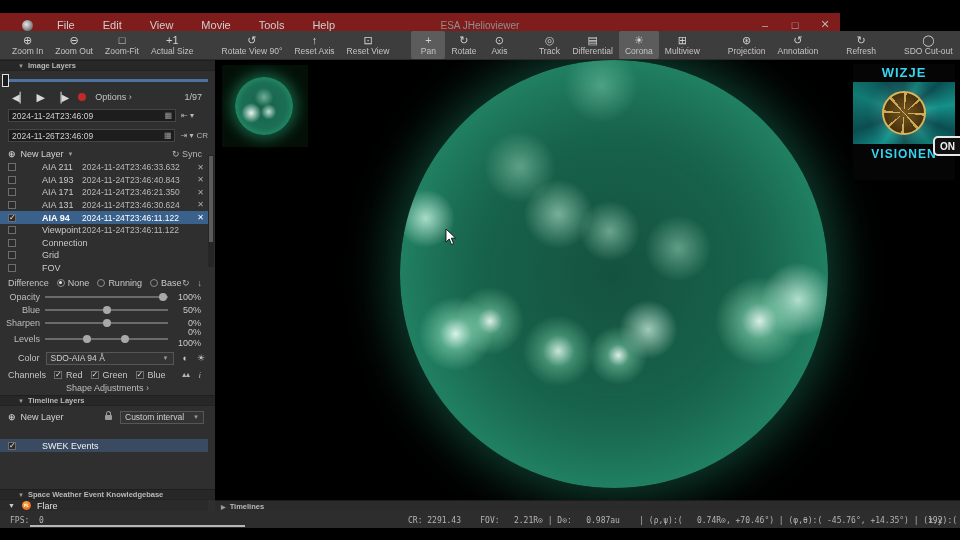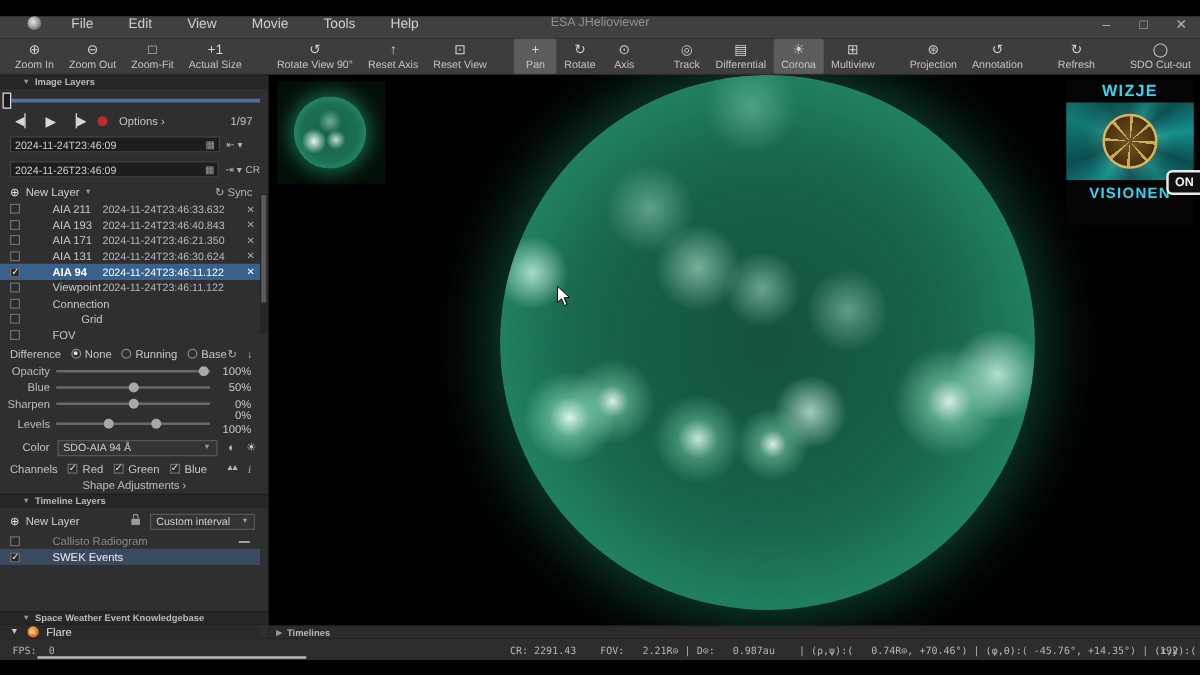--- a/index.html
+++ b/index.html
@@ -2,22 +2,22 @@
 <html><head>
 <meta charset="utf-8">
 <style>
   * { margin:0; padding:0; box-sizing:border-box; }
   html,body { width:960px; height:540px; background:#000; overflow:hidden;
     font-family:"Liberation Sans", sans-serif; color:#c8c8c8; }
   .abs { position:absolute; }
   #stage { position:relative; width:960px; height:540px; background:#000; }
 
   
-  #titlebar { left:0; top:13px; width:960px; height:18px; background:#404040;
-    display:flex; align-items:flex-start; font-size:11px; color:#cfcfcf; }
+  #titlebar { left:0; top:13px; width:840px; height:18px; background:#7f1d1d;
+    display:flex; align-items:flex-end; font-size:11px; color:#cfcfcf; }
   .appicon { width:11px; height:11px; border-radius:50%; margin:0 10px 0 22px;
     background:radial-gradient(circle at 40% 40%, #e8e8e8, #777 70%, #333); }
   .menu-item { padding:0 14px; }
   #win-title { position:absolute; left:0; width:960px; text-align:center; color:#8f8f8f; font-size:10px; pointer-events:none; }
   .winbtns { margin-left:auto; display:flex; align-items:center; gap:0; }
   .winbtn { width:30px; text-align:center; color:#b5b5b5; font-size:11px; }
 
   
   #toolbar { left:0; top:31px; width:960px; height:29px; background:#3d3d3d;
     display:flex; align-items:stretch; border-bottom:1px solid #2c2c2c; }
@@ -335,21 +335,21 @@
     </div>
     <div class="srow" style="top:164px; height:12.5px;">
       <span class="chk"></span>
       <span class="lname" style="margin-left:22px;">Viewpoint</span>
       <span class="lts">2024-11-24T23:46:11.122</span>
     </div>
     <div class="srow" style="top:176.5px; height:12.5px;">
       <span class="chk"></span>
       <span class="lname" style="margin-left:22px;">Connection</span>
     </div>
-    <div class="srow" style="top:189px; height:12.5px;text-align:right;">
+    <div class="srow" style="top:189px; height:12.5px;">
       <span class="chk"></span>
       <span class="lname" style="margin-left:22px;">Grid</span>
     </div>
     <div class="srow" style="top:201.5px; height:12.5px;">
       <span class="chk"></span>
       <span class="lname" style="margin-left:22px;">FOV</span>
     </div>
 
     <div id="side-scroll" class="abs"></div>
     <div id="side-thumb" class="abs"></div>
@@ -429,25 +429,20 @@
     </div>
     <div class="srow" style="top:349px; height:16px;">
       <span style="margin-left:8px; color:#e0e0e0;">⊕</span>
       <span style="margin-left:5px; color:#d2d2d2;">New Layer</span>
       <span class="locki" style="margin-left:auto;"></span>
       <span class="dropdown" style="width:84px; margin:0 4px 0 8px;">
         <span>Custom interval</span>
         <span class="dd-arrow">▼</span>
       </span>
     </div>
-    <div class="srow" style="top:367px; height:12px;">
-      <span class="chk"></span>
-      <span style="margin-left:22px; color:#8a8a8a;">Callisto Radiogram</span>
-      <span style="margin-left:auto; margin-right:8px; color:#e8e8e8; font-weight:bold;">—</span>
-    </div>
     <div class="srow" style="top:379px; height:13px; background:#394a61;">
       <span class="chk on"></span>
       <span style="margin-left:22px; color:#f0f0f0;">SWEK Events</span>
     </div>
 
     <div class="secheader" style="top:429px;">
       <span class="caret">▼</span>
       <span>Space Weather Event Knowledgebase</span>
     </div>
     <div class="srow" style="top:440px; height:11px; background:#2a2a2a;">

